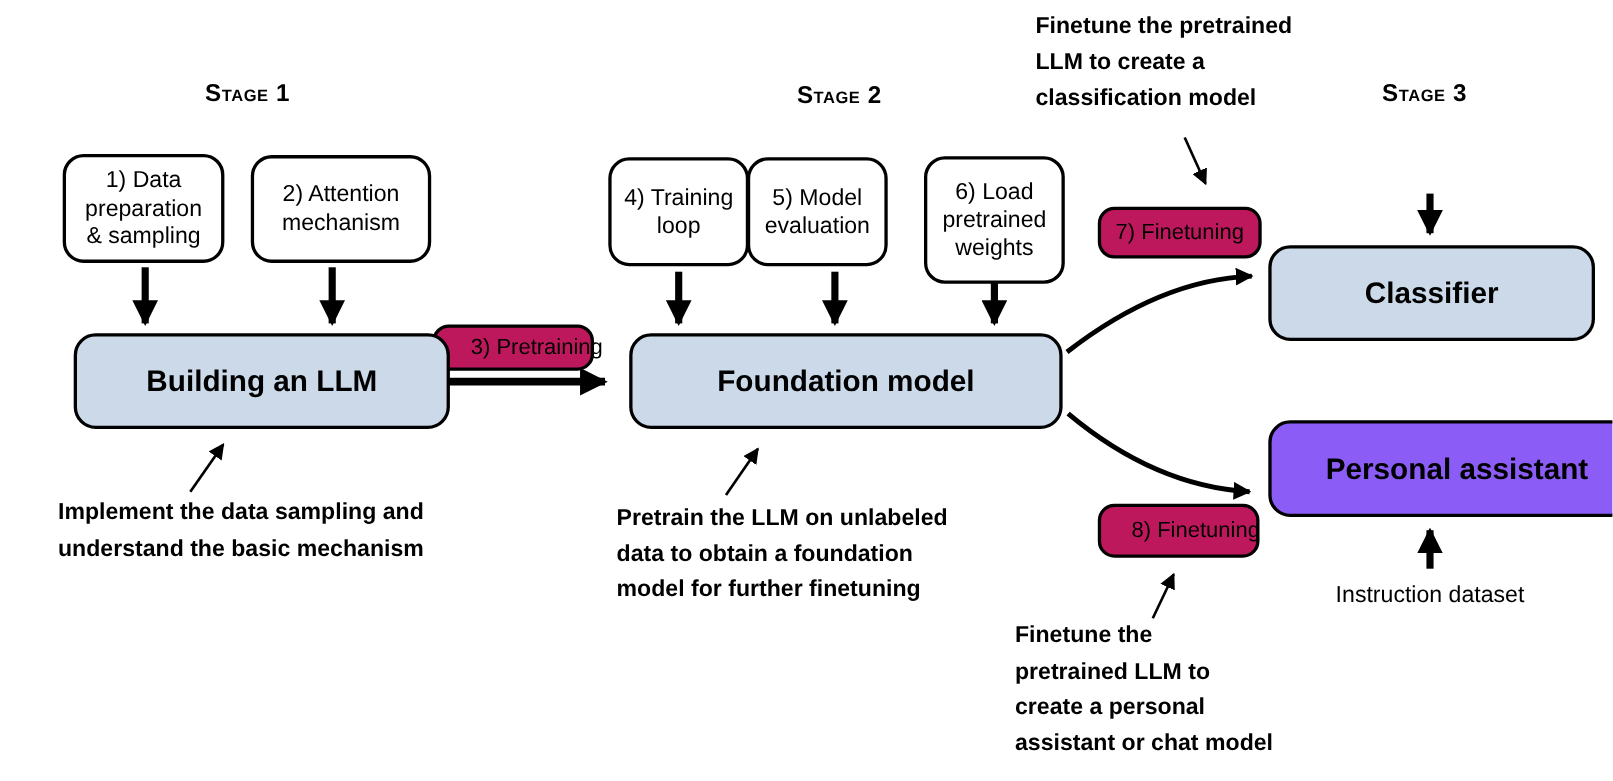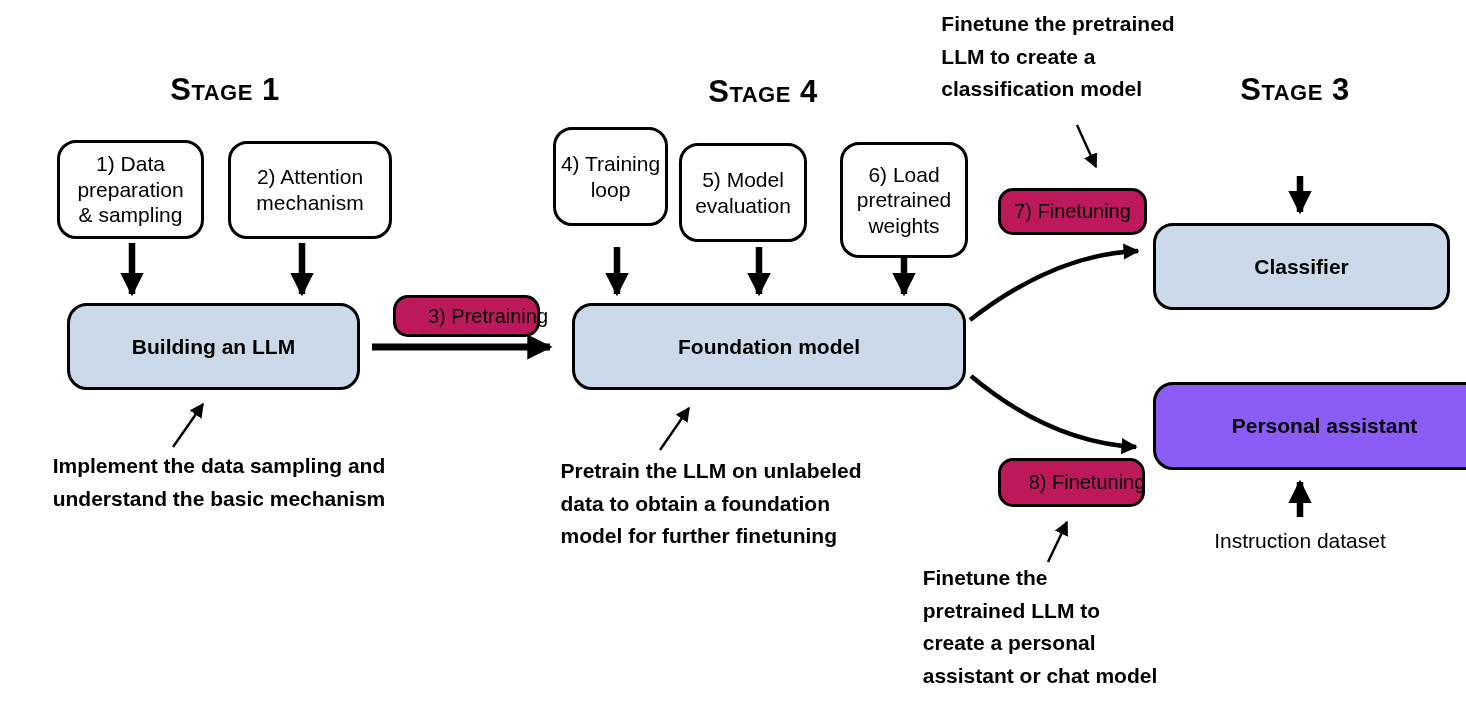--- a/index.html
+++ b/index.html
@@ -17,21 +17,21 @@
   .arrow-layer {
     position: absolute;
     left: 0; top: 0;
     width: 1466px; height: 710px;
     pointer-events: none;
   }
 
   .stage-title {
     position: absolute;
     transform: translateX(-50%);
-    font-size: 31px;
+    font-size: 22px;
     font-weight: bold;
     font-variant: small-caps;
     letter-spacing: 0.5px;
     white-space: nowrap;
   }
 
   .step-box {
     position: absolute;
     background: #ffffff;
     border: 3px solid #000;
@@ -60,21 +60,21 @@
 
   .box-blue {
     position: absolute;
     background: #cbd9e8;
     border: 3.5px solid #000;
     border-radius: 20px;
     display: flex;
     align-items: center;
     justify-content: center;
     text-align: center;
-    font-size: 21px;
+    font-size: 27px;
     font-weight: bold;
     white-space: nowrap;
   }
 
   .io-label {
     position: absolute;
     transform: translateX(-50%);
     font-size: 21px;
     white-space: nowrap;
   }
@@ -115,42 +115,42 @@
     <path d="M970 320 Q1055 254 1138 251" stroke="#000" stroke-width="4.5" fill="none" marker-end="url(#ah-big)"></path>
     <path d="M971 376 Q1050 442 1136 447" stroke="#000" stroke-width="4.5" fill="none" marker-end="url(#ah-big)"></path>
 
     <path d="M173 447 L203 404" stroke="#000" stroke-width="2.4" fill="none" marker-end="url(#ah-small)"></path>
     <path d="M660 450 L689 408" stroke="#000" stroke-width="2.4" fill="none" marker-end="url(#ah-small)"></path>
     <path d="M1077 125 L1096 167" stroke="#000" stroke-width="2.4" fill="none" marker-end="url(#ah-small)"></path>
     <path d="M1048 562 L1067 522" stroke="#000" stroke-width="2.4" fill="none" marker-end="url(#ah-small)"></path>
   </svg>
 
   <div class="stage-title" style="left:225px; top:72px;">Stage 1</div>
-  <div class="stage-title" style="left:763px; top:74px;">Stage 4</div>
+  <div class="stage-title" style="left:763px; top:74px;">Stage 2</div>
   <div class="stage-title" style="left:1295px; top:72px;">Stage 3</div>
 
   <div class="step-box" style="left:57px; top:140px; width:147px; height:99px;">1) Data
 preparation
 &amp; sampling</div>
   <div class="step-box" style="left:228px; top:141px; width:164px; height:98px;">2) Attention
 mechanism</div>
 
-  <div class="step-box" style="left:553px; top:127px; width:115px; height:99px;">4) Training
+  <div class="step-box" style="left:553px; top:143px; width:128px; height:99px;">4) Training
 loop</div>
   <div class="step-box" style="left:679px; top:143px; width:128px; height:99px;">5) Model
 evaluation</div>
   <div class="step-box" style="left:840px; top:142px; width:128px; height:116px;">6) Load
 pretrained
 weights</div>
 
   <div class="pill" style="left:393px; top:295px; width:147px; height:42px;padding-left:43px;">3) Pretraining</div>
   <div class="pill" style="left:998px; top:188px; width:149px; height:47px;">7) Finetuning</div>
   <div class="pill" style="left:998px; top:458px; width:147px; height:49px;padding-left:31px;">8) Finetuning</div>
 
-  <div class="box-blue" style="left: 67px; top: 303px; width: 293px; height: 87px; background: rgb(203, 217, 232); border-color: rgb(0, 0, 0);">Building an LLM</div>
+  <div class="box-blue" style="left: 67px; top: 303px; width: 342px; height: 87px; background: rgb(203, 217, 232); border-color: rgb(0, 0, 0);">Building an LLM</div>
   <div class="box-blue" style="left: 572px; top: 303px; width: 394px; height: 87px; background: rgb(203, 217, 232); border-color: rgb(0, 0, 0);">Foundation model</div>
   <div class="box-blue" style="left: 1153px; top: 223px; width: 297px; height: 87px; background: rgb(203, 217, 232); border-color: rgb(0, 0, 0);">Classifier</div>
   <div class="box-blue" style="left: 1153px; top: 382px; width: 343px; height: 88px; background: #8b5cf6; border-color: rgb(0, 0, 0);">Personal assistant</div>
 
   <div class="io-label" style="left:1300px; top:529px;">Instruction dataset</div>
 
   <div class="annotation" style="left:219px; top:450px;">Implement the data sampling and
 understand the basic mechanism</div>
   <div class="annotation" style="left:711px; top:455px;">Pretrain the LLM on unlabeled
 data to obtain a foundation

